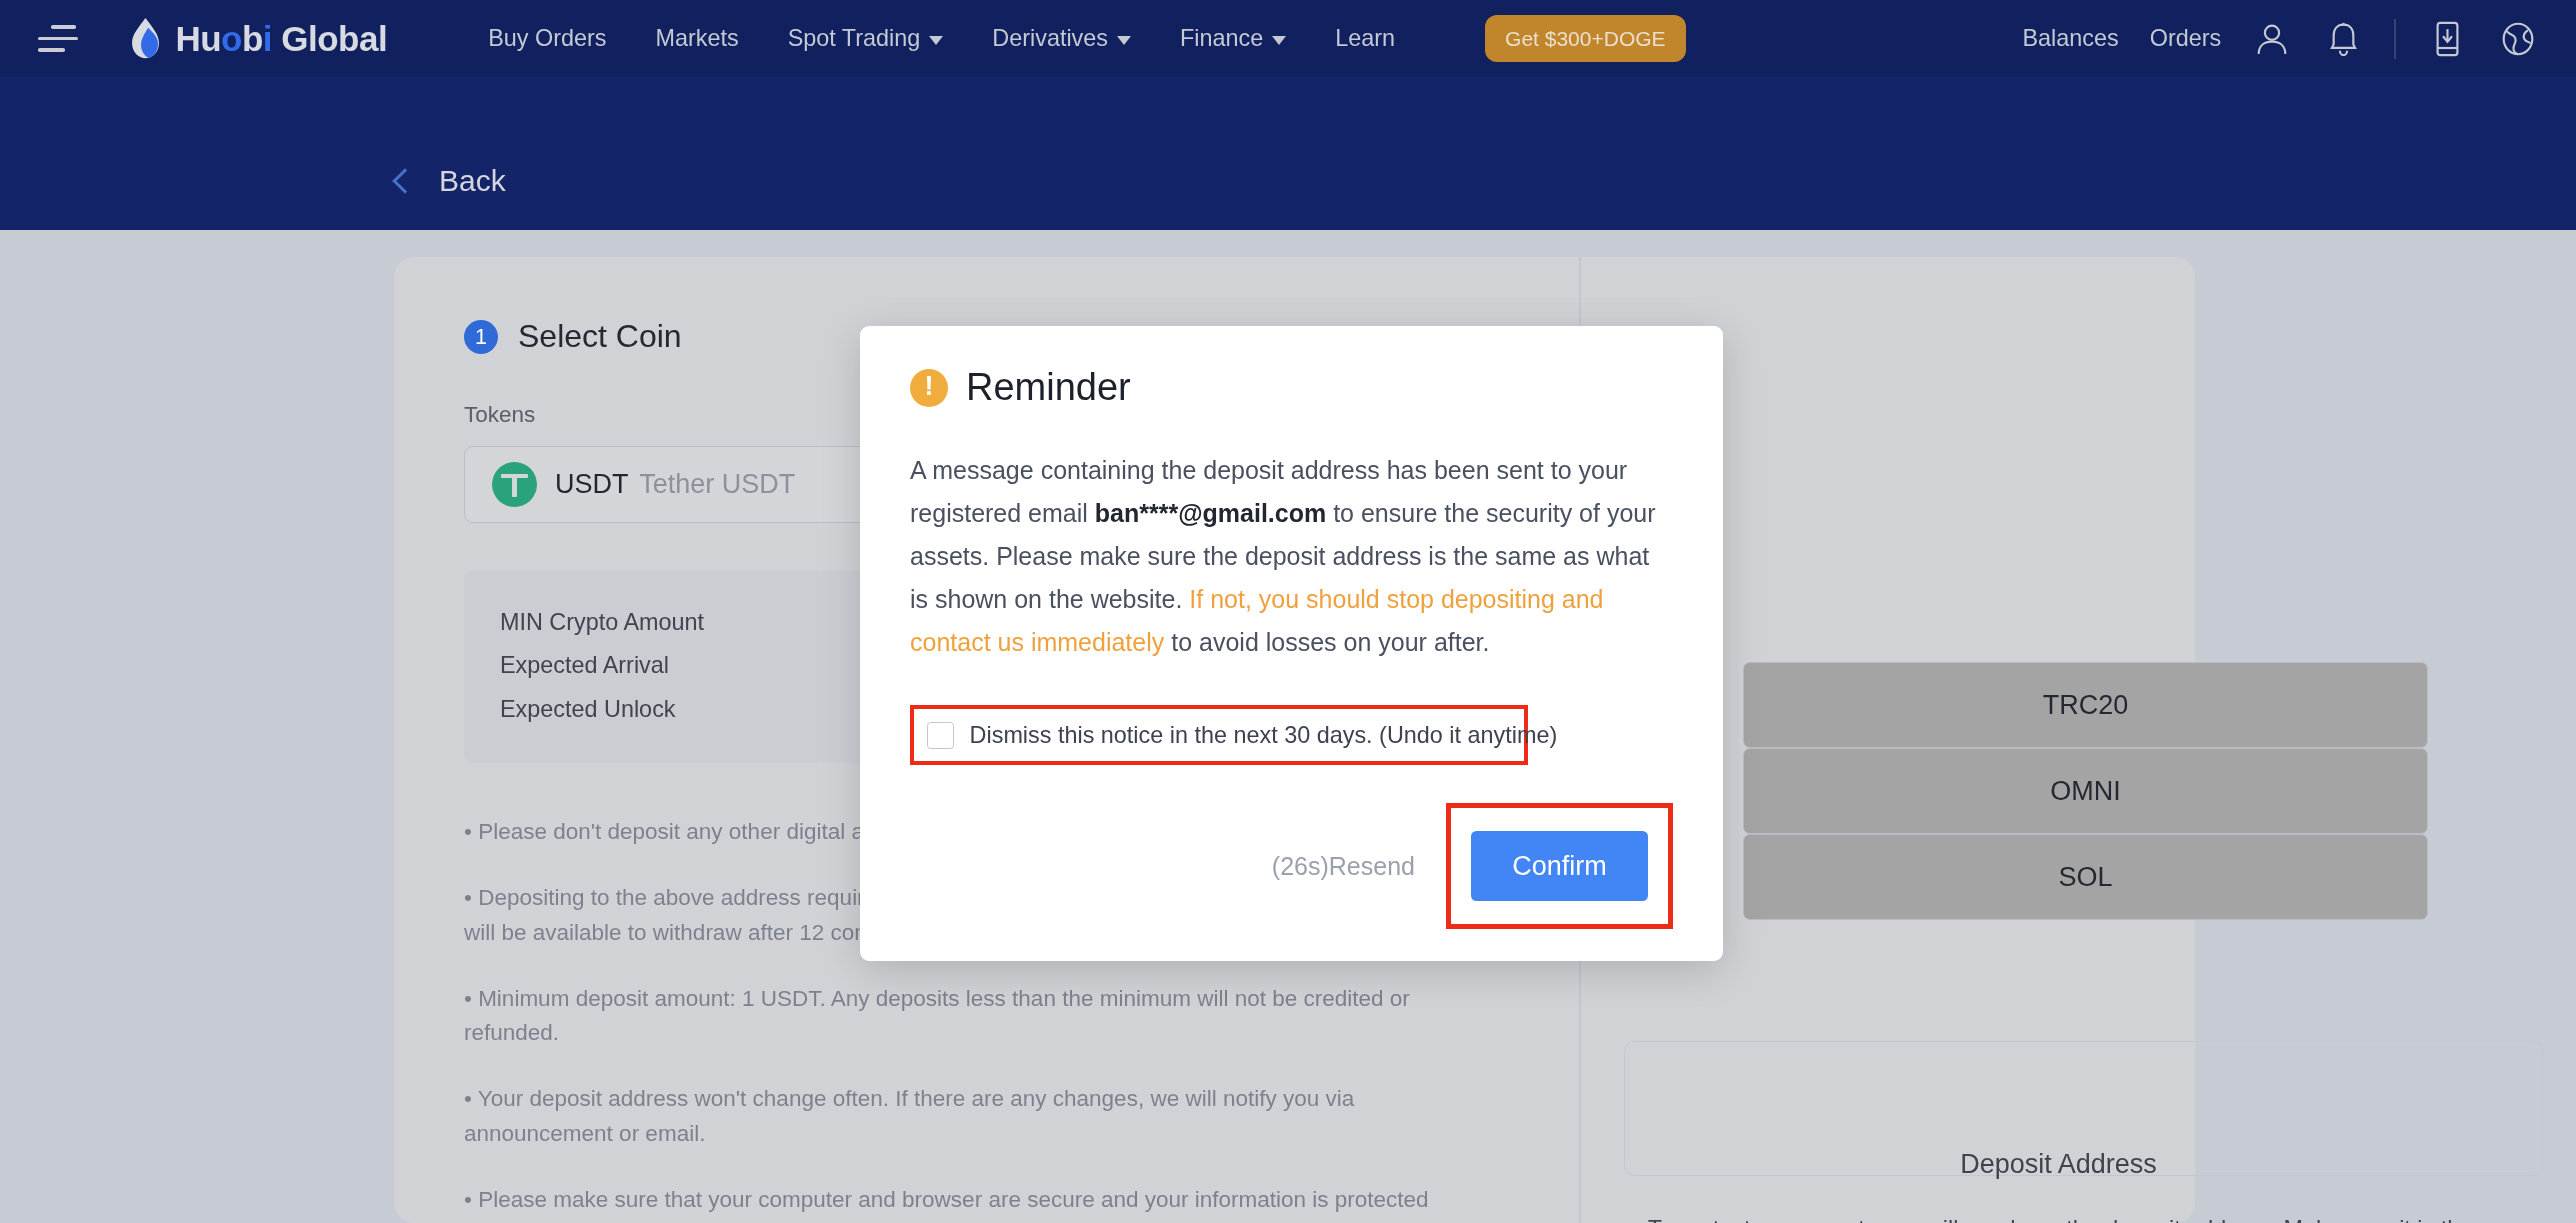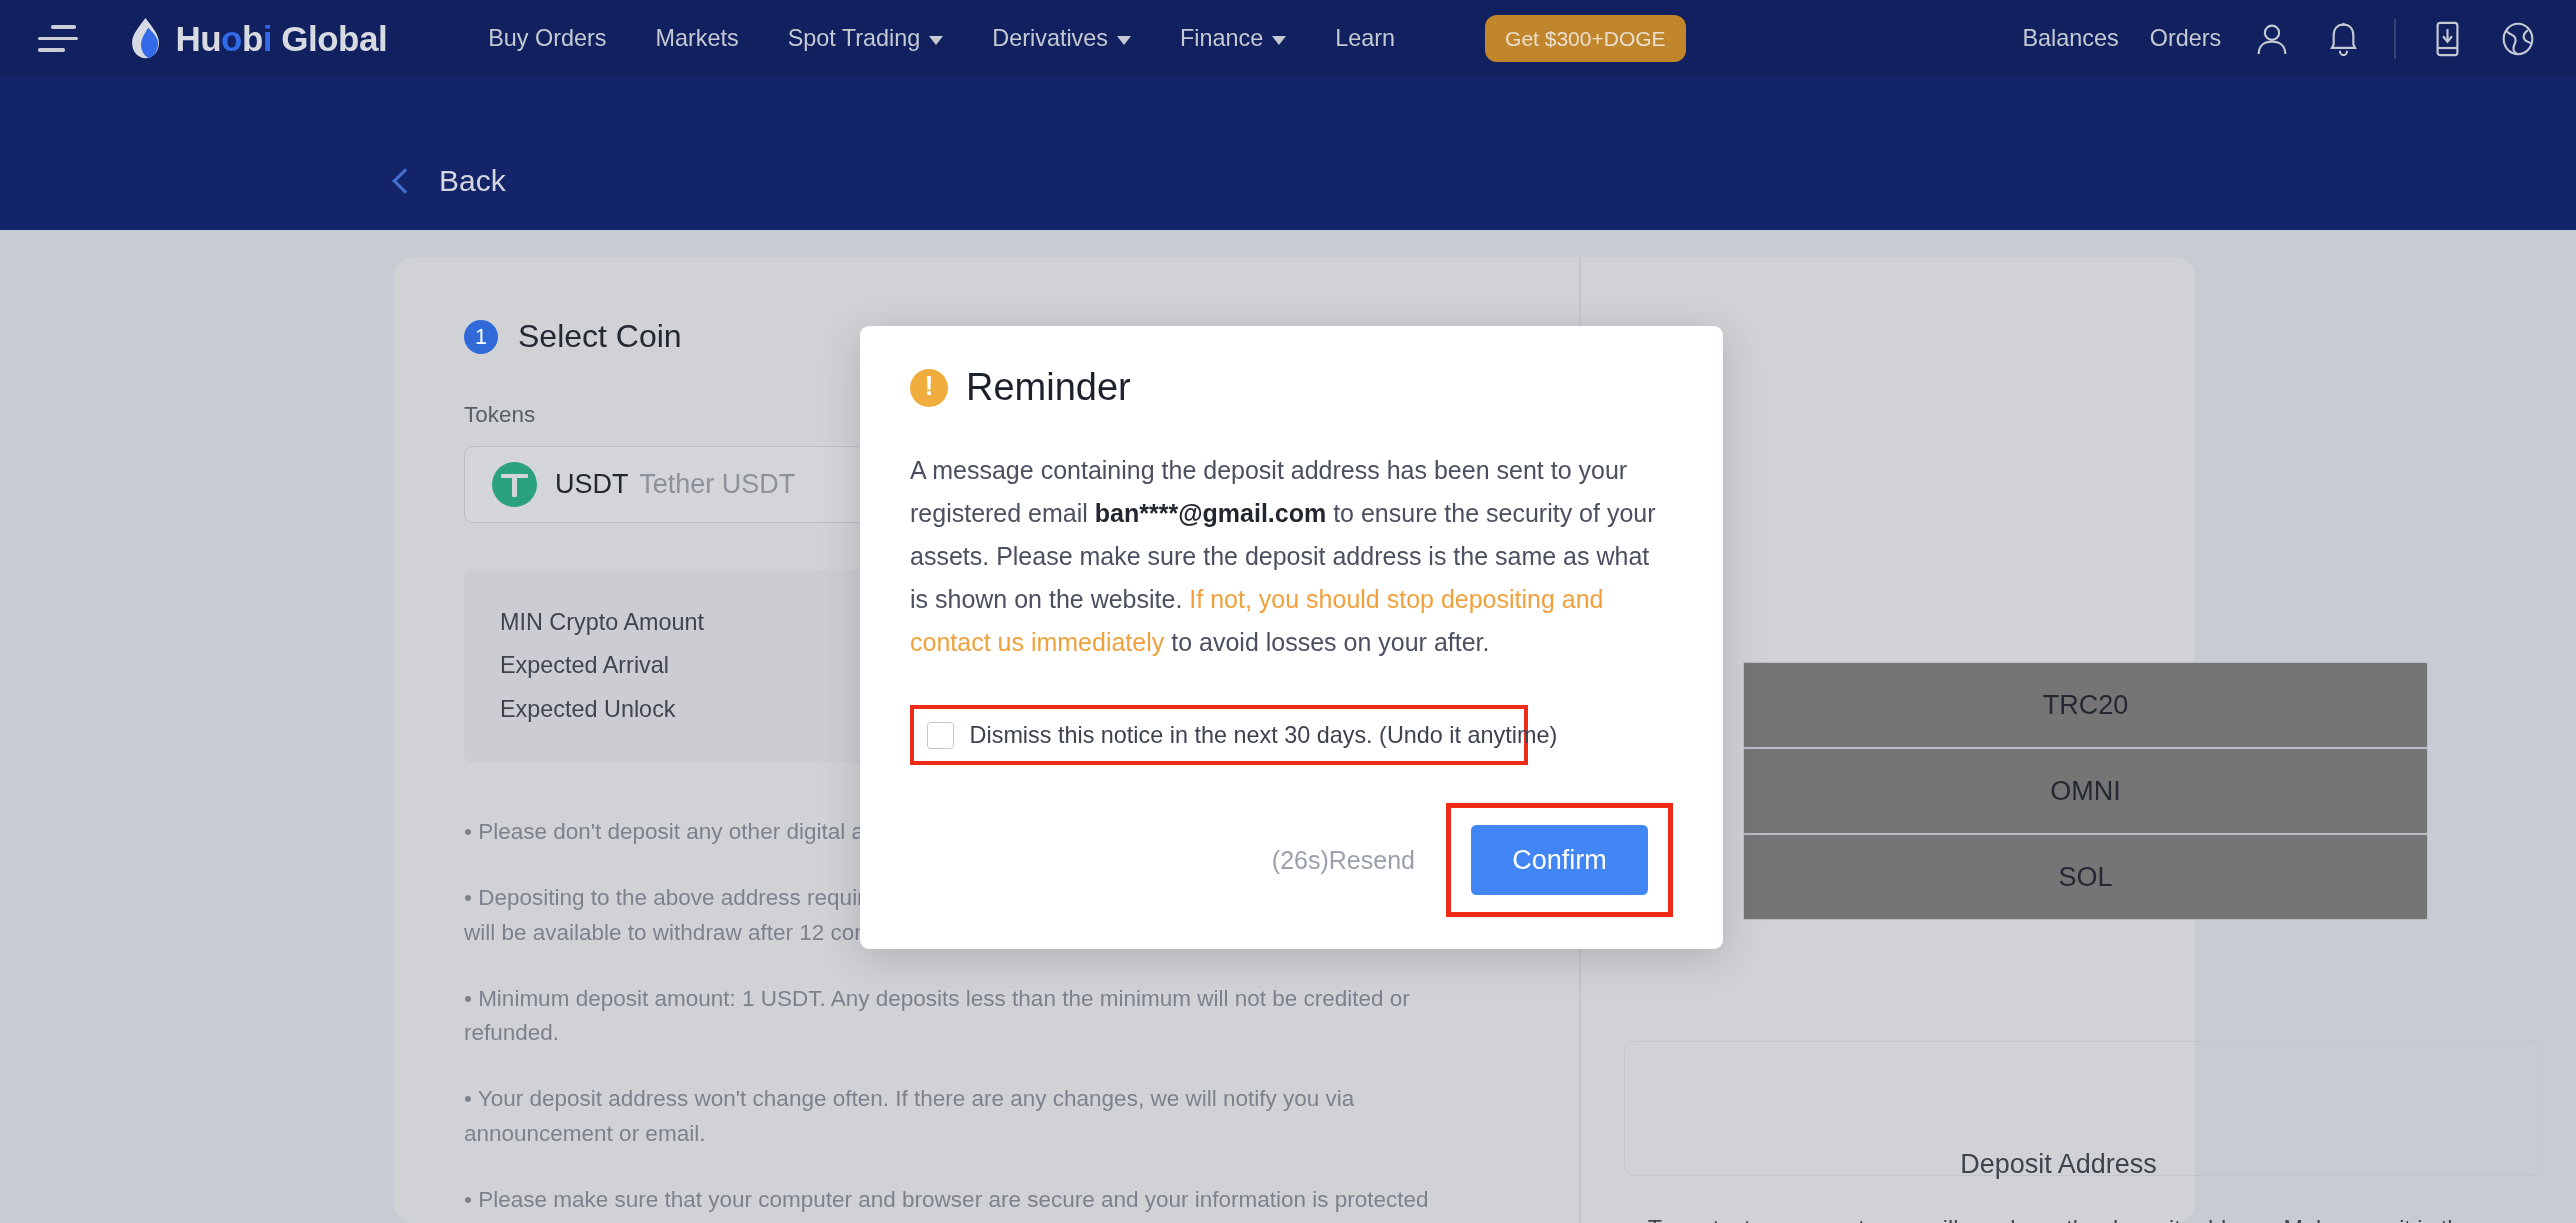--- a/index.html
+++ b/index.html
@@ -245,22 +245,22 @@
     font-size: 22.5px;
     line-height: 1.55;
     color: #7a7f8b;
     margin-bottom: 31px;
   }
   .net-list { position: absolute; left: 1349px; top: 405px; width: 685px; }
   .net-item {
     width: 685px;
     height: 86px;
     border: 1.8px solid #b9bcc4;
-    border-radius: 2px;
-    background: #737373;
+    border-radius: 7px;
+    background: #a3a3a3;
     display: flex;
     align-items: center;
     justify-content: center;
     font-size: 27px;
     color: #20242e;
     margin-bottom: 0;
     cursor: pointer;
   }
   .net-item + .net-item { margin-top: 0; }
   .dep-panel {
@@ -360,21 +360,21 @@
     gap: 0;
   }
   .resend {
     font-size: 25px;
     color: #9aa0ac;
     cursor: pointer;
     margin-right: 31px;
   }
   .confirm-wrap {
     border: 5.4px solid #ed2b16;
-    padding: 17px 20px;
+    padding: 23px 20px;
     display: inline-flex;
   }
   .confirm-btn {
     width: 177px; height: 70px;
     background: #4285f4;
     color: #ffffff;
     border: none;
     border-radius: 5.4px;
     font-size: 27px;
     font-family: inherit;

